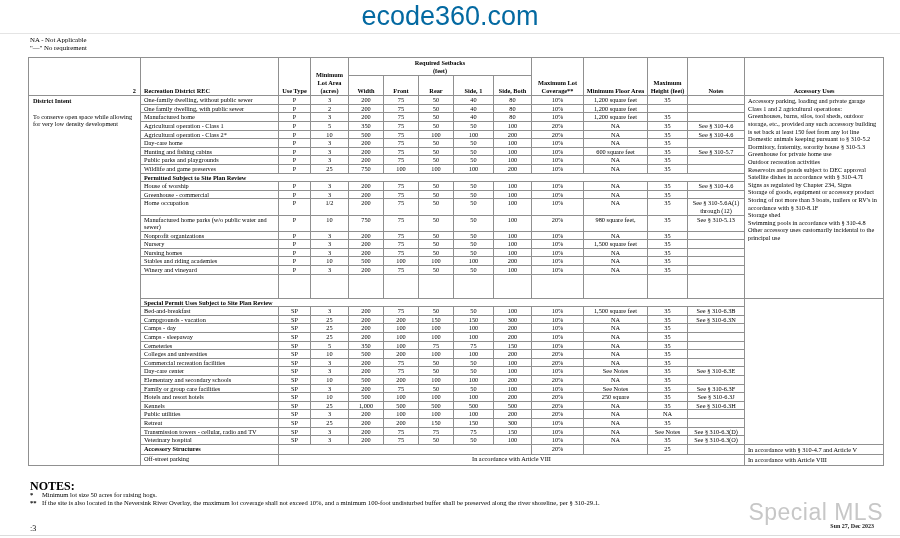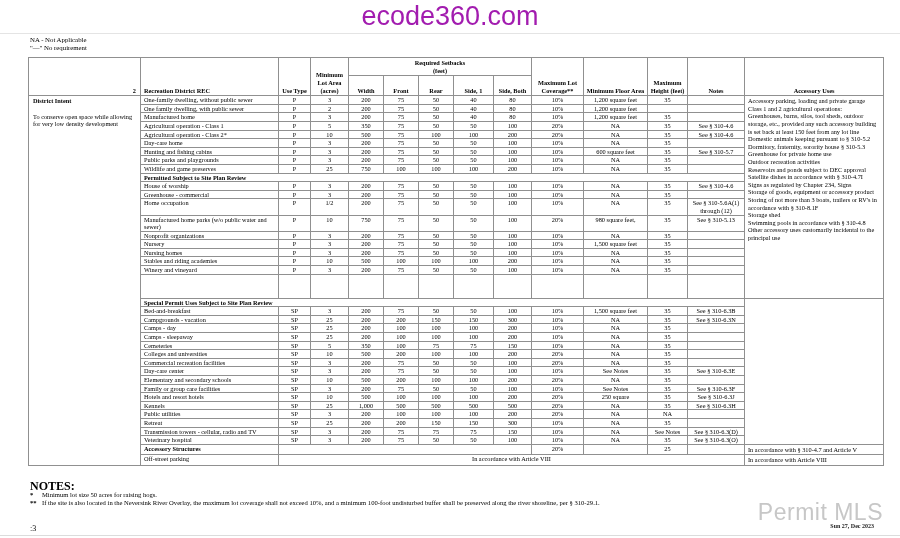--- a/index.html
+++ b/index.html
@@ -3,21 +3,21 @@
 <meta charset="utf-8">
 <style>
   * { margin:0; padding:0; box-sizing:border-box; }
   html,body { width:900px; height:538px; }
   body {
     position:relative; background:#ffffff; color:#000;
     font-family:"Liberation Serif", serif; overflow:hidden;
   }
   .site-title {
     position:absolute; top:1px; left:0; right:0; text-align:center;
-    font-family:"Liberation Sans", sans-serif; font-size:27px; color:#a21caf;
+    font-family:"Liberation Sans", sans-serif; font-size:27px; color:#0369a1;
   }
   .top-rule { position:absolute; top:33px; left:0; width:900px; border-top:1px solid #e4e4e4; }
   .legend { position:absolute; top:36px; left:30px; font-size:6.8px; line-height:7.6px; }
 
   table.zoning {
     position:absolute; left:28px; top:57px; width:855px;
     border-collapse:collapse; table-layout:fixed;
     font-size:6.3px; line-height:7.6px;
   }
   .zoning th, .zoning td { border:1px solid #909090; padding:0 1.5px; vertical-align:top; word-wrap:break-word; }
@@ -645,15 +645,15 @@
     <span class="note-marker">*</span>
     <span>Minimum lot size 50 acres for raising hogs.</span>
   </div>
   <div class="note-item">
     <span class="note-marker">**</span>
     <span>If the site is also located in the Neversink River Overlay, the maximum lot coverage shall not exceed 10%, and a minimum 100-foot undisturbed buffer shall be preserved along the river shoreline, per § 310-29.1.</span>
   </div>
 </div>
 
 <div class="page-mark">:3</div>
-<div class="watermark">Permit MLS</div>
+<div class="watermark">Special MLS</div>
 <div class="date-stamp">Sun 27, Dec 2023</div>
 <div class="bottom-rule"></div>
 
 </body></html>

